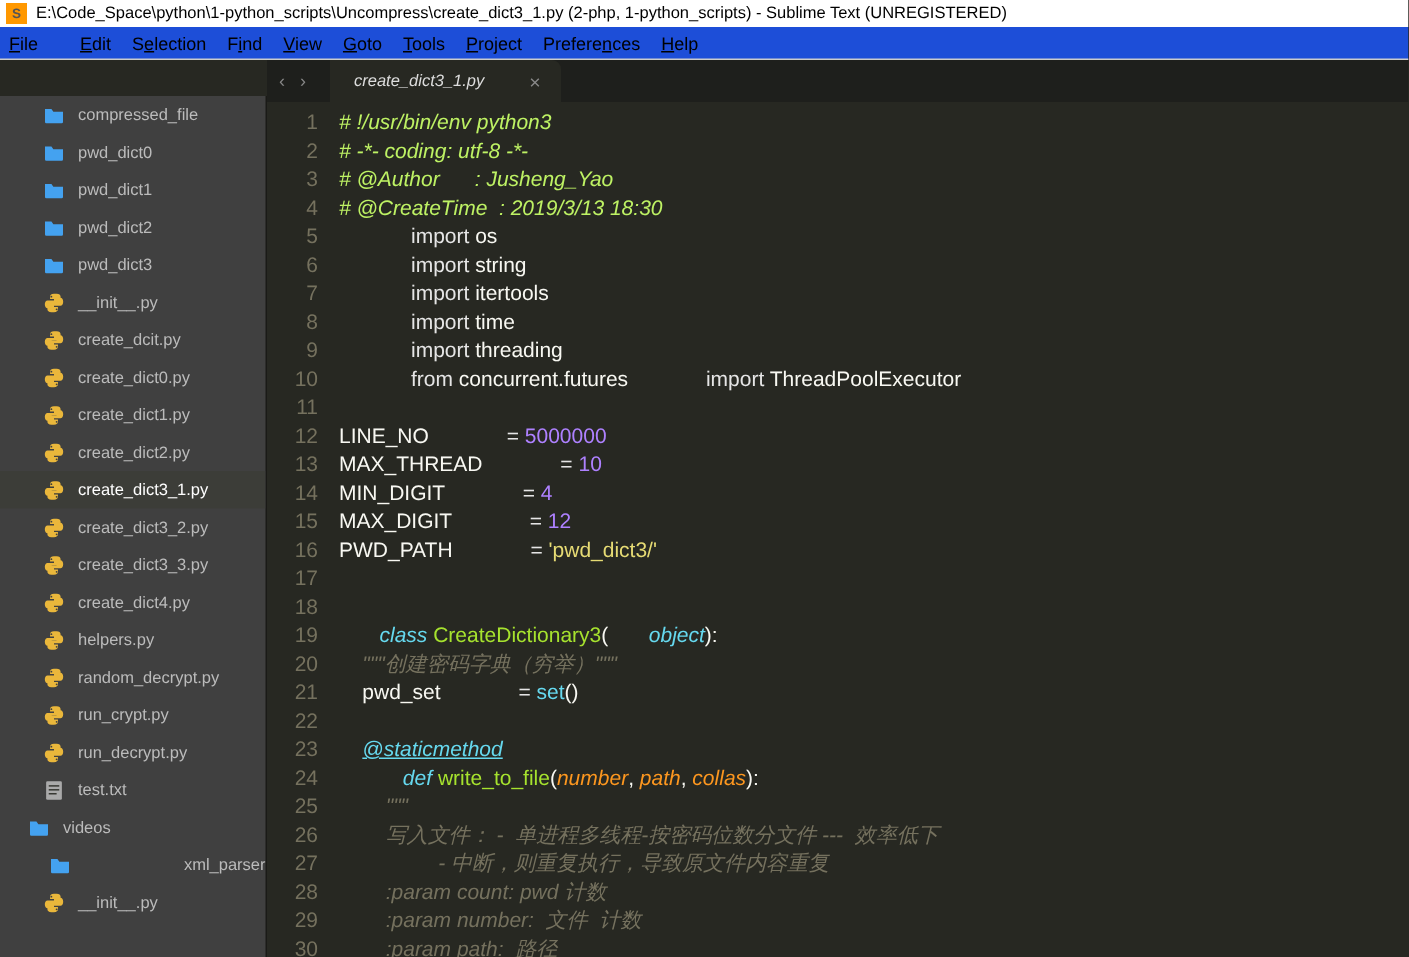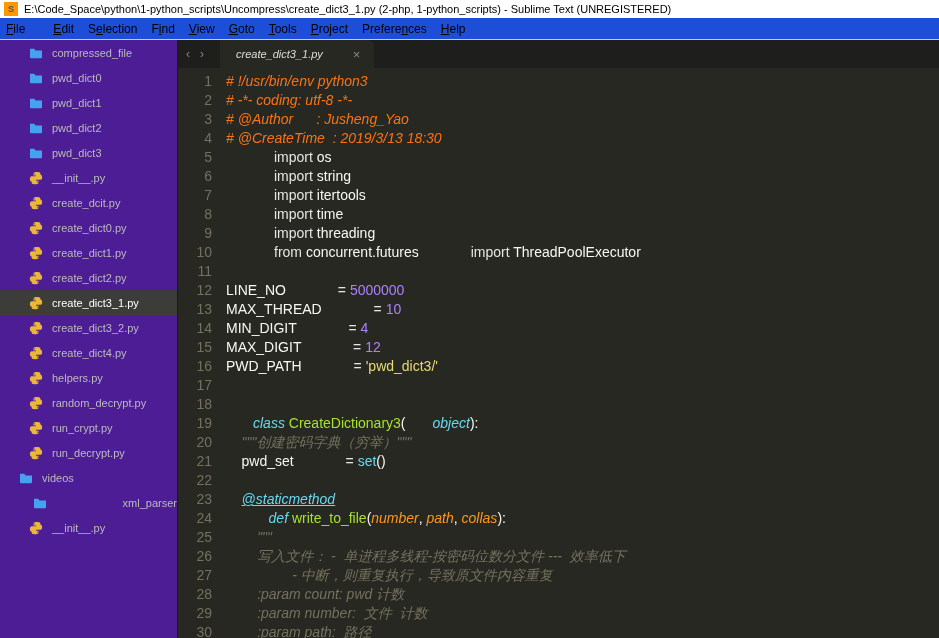--- a/index.html
+++ b/index.html
@@ -3,36 +3,36 @@
 <meta charset="utf-8">
 <style>
 * { margin: 0; padding: 0; box-sizing: border-box; font-family: "Segoe UI", Tahoma, sans-serif; }
 body { background: #272822; width: 939px; height: 638px; overflow: hidden; display: flex; flex-direction: column; }
 .titlebar { background: #ffffff; height: 18px; display: flex; align-items: center; padding-left: 4px; font-size: 11px; color: #000; }
 .titlebar-icon { width: 14px; height: 14px; background: #ff9800; margin-right: 6px; display: inline-flex; align-items: center; justify-content: center; color: #555; font-size: 9px; font-weight: bold; }
 .menubar { background: #1d4ed8; height: 22px; display: flex; align-items: center; padding-left: 6px; font-size: 12px; border-bottom: 1px solid #ccc; }
 .menubar span { margin-right: 14px; cursor: pointer; }
 .menubar span u { text-decoration: underline; }
 .main { flex: 1; display: flex; overflow: hidden; }
-.sidebar { width: 178px; background: #4c1d95; overflow-y: auto; border-right: 1px solid #1a1a17; }
+.sidebar { width: 178px; background: #404040; overflow-y: auto; border-right: 1px solid #1a1a17; margin-top: 24px; }
 .sidebar-item { display: flex; align-items: center; height: 25px; padding-left: 28px; font-size: 11px; color: #bbb; cursor: pointer; }
 .sidebar-item.active { background: #3c3d38; color: #fff; }
 .sidebar-item .icon { width: 16px; height: 14px; margin-right: 8px; display: inline-flex; align-items: center; justify-content: center; }
 .folder-icon svg { fill: #44a2f0; }
 .py-icon svg { fill: #eab73b; }
 .txt-icon svg { fill: #aaa; }
 .editor-area { flex: 1; display: flex; flex-direction: column; background: #272822; }
 .tabbar { height: 28px; background: #1e1f1c; display: flex; align-items: stretch; }
 .nav-arrows { display: flex; align-items: center; padding: 0 8px; color: #888; font-size: 12px; gap: 10px; }
 .tab { background: #272822; display: flex; align-items: center; padding: 0 14px 0 16px; font-size: 11px; color: #ddd; font-style: italic; border-top-right-radius: 6px; position: relative; margin-left: 8px; }
 .tab .close { margin-left: 30px; color: #888; font-style: normal; cursor: pointer; font-size: 13px; }
 .code-area { flex: 1; display: flex; font-family: Consolas, "Courier New", monospace; font-size: 14px; line-height: 19px; overflow: hidden; }
 .gutter { width: 48px; background: #272822; text-align: right; padding-right: 14px; padding-top: 4px; color: #75715e; user-select: none; font-variant-numeric: tabular-nums; }
 .code { flex: 1; padding-top: 4px; color: #f8f8f2; white-space: pre; }
-.c-comment { color: #f97316; font-style: italic; }
+.c-comment { color: #bef264; font-style: italic; }
 .c-keyword { color: #e5e5e5; padding-left: 48px; }
 .c-storage { color: #66d9ef; font-style: italic; margin-left: 27px; }
 .c-string { color: #e6db74; }
 .c-number { color: #ae81ff; }
 .c-class { color: #a6e22e; }
 .c-builtin { color: #66d9ef; }
 .c-param { color: #fd971f; font-style: italic; }
 .c-docstring { color: #75715e; font-style: italic; }
 .c-decorator { color: #66d9ef; font-style: italic; text-decoration: underline; }
 </style>
@@ -162,20 +162,29 @@
         </span>
         <span>create_dict3_2.py</span>
       </div>
       <div class="sidebar-item">
         <span class="icon py-icon">
           <svg viewBox="0 0 16 16" width="14" height="14">
             <path d="M8 1c-2 0-3 1-3 2v2h3v1H3c-1 0-2 1-2 3s1 3 2 3h2v-2c0-1 1-2 2-2h4c1 0 2-1 2-2V3c0-1-1-2-3-2H8zm-2 1.5a.7.7 0 1 1 0 1.4.7.7 0 0 1 0-1.4z"></path>
             <path d="M8 15c2 0 3-1 3-2v-2H8v-1h5c1 0 2-1 2-3s-1-3-2-3h-2v2c0 1-1 2-2 2H5c-1 0-2 1-2 2v3c0 1 1 2 3 2h2zm2-1.5a.7.7 0 1 1 0-1.4.7.7 0 0 1 0 1.4z"></path>
           </svg>
         </span>
+        <span>create_dict3_3.py</span>
+      </div>
+      <div class="sidebar-item">
+        <span class="icon py-icon">
+          <svg viewBox="0 0 16 16" width="14" height="14">
+            <path d="M8 1c-2 0-3 1-3 2v2h3v1H3c-1 0-2 1-2 3s1 3 2 3h2v-2c0-1 1-2 2-2h4c1 0 2-1 2-2V3c0-1-1-2-3-2H8zm-2 1.5a.7.7 0 1 1 0 1.4.7.7 0 0 1 0-1.4z"></path>
+            <path d="M8 15c2 0 3-1 3-2v-2H8v-1h5c1 0 2-1 2-3s-1-3-2-3h-2v2c0 1-1 2-2 2H5c-1 0-2 1-2 2v3c0 1 1 2 3 2h2zm2-1.5a.7.7 0 1 1 0-1.4.7.7 0 0 1 0 1.4z"></path>
+          </svg>
+        </span>
         <span>create_dict4.py</span>
       </div>
       <div class="sidebar-item">
         <span class="icon py-icon">
           <svg viewBox="0 0 16 16" width="14" height="14">
             <path d="M8 1c-2 0-3 1-3 2v2h3v1H3c-1 0-2 1-2 3s1 3 2 3h2v-2c0-1 1-2 2-2h4c1 0 2-1 2-2V3c0-1-1-2-3-2H8zm-2 1.5a.7.7 0 1 1 0 1.4.7.7 0 0 1 0-1.4z"></path>
             <path d="M8 15c2 0 3-1 3-2v-2H8v-1h5c1 0 2-1 2-3s-1-3-2-3h-2v2c0 1-1 2-2 2H5c-1 0-2 1-2 2v3c0 1 1 2 3 2h2zm2-1.5a.7.7 0 1 1 0-1.4.7.7 0 0 1 0 1.4z"></path>
           </svg>
         </span>
         <span>helpers.py</span>
@@ -199,20 +208,31 @@
         <span>run_crypt.py</span>
       </div>
       <div class="sidebar-item">
         <span class="icon py-icon">
           <svg viewBox="0 0 16 16" width="14" height="14">
             <path d="M8 1c-2 0-3 1-3 2v2h3v1H3c-1 0-2 1-2 3s1 3 2 3h2v-2c0-1 1-2 2-2h4c1 0 2-1 2-2V3c0-1-1-2-3-2H8zm-2 1.5a.7.7 0 1 1 0 1.4.7.7 0 0 1 0-1.4z"></path>
             <path d="M8 15c2 0 3-1 3-2v-2H8v-1h5c1 0 2-1 2-3s-1-3-2-3h-2v2c0 1-1 2-2 2H5c-1 0-2 1-2 2v3c0 1 1 2 3 2h2zm2-1.5a.7.7 0 1 1 0-1.4.7.7 0 0 1 0 1.4z"></path>
           </svg>
         </span>
         <span>run_decrypt.py</span>
+      </div>
+      <div class="sidebar-item">
+        <span class="icon txt-icon">
+          <svg viewBox="0 0 16 16" width="14" height="14">
+            <rect x="2" y="1" width="12" height="14" rx="1"></rect>
+            <rect x="4" y="4" width="8" height="1" fill="#272822"></rect>
+            <rect x="4" y="7" width="8" height="1" fill="#272822"></rect>
+            <rect x="4" y="10" width="6" height="1" fill="#272822"></rect>
+          </svg>
+        </span>
+        <span>test.txt</span>
       </div>
       <div class="sidebar-item" style="padding-left: 18px;">
         <span class="icon folder-icon">
           <svg viewBox="0 0 16 14" width="16" height="12">
             <path d="M1 2h5l1.5 2H15v8a1 1 0 0 1-1 1H2a1 1 0 0 1-1-1V2z"></path>
           </svg>
         </span>
         <span>videos</span>
       </div>
       <div class="sidebar-item" style="padding-left: 32px; justify-content: space-between;">

